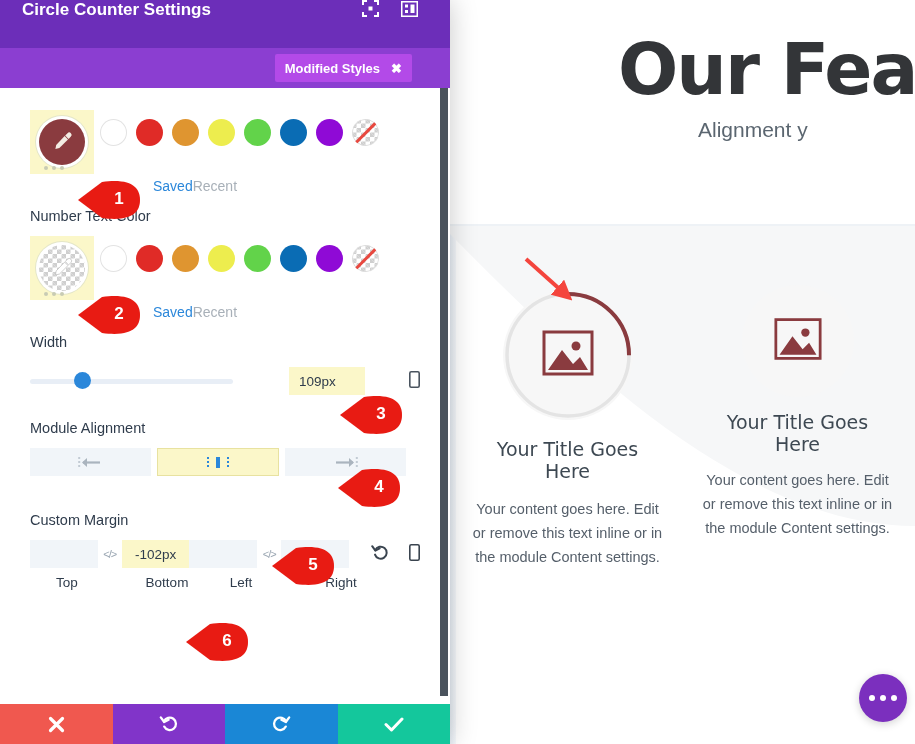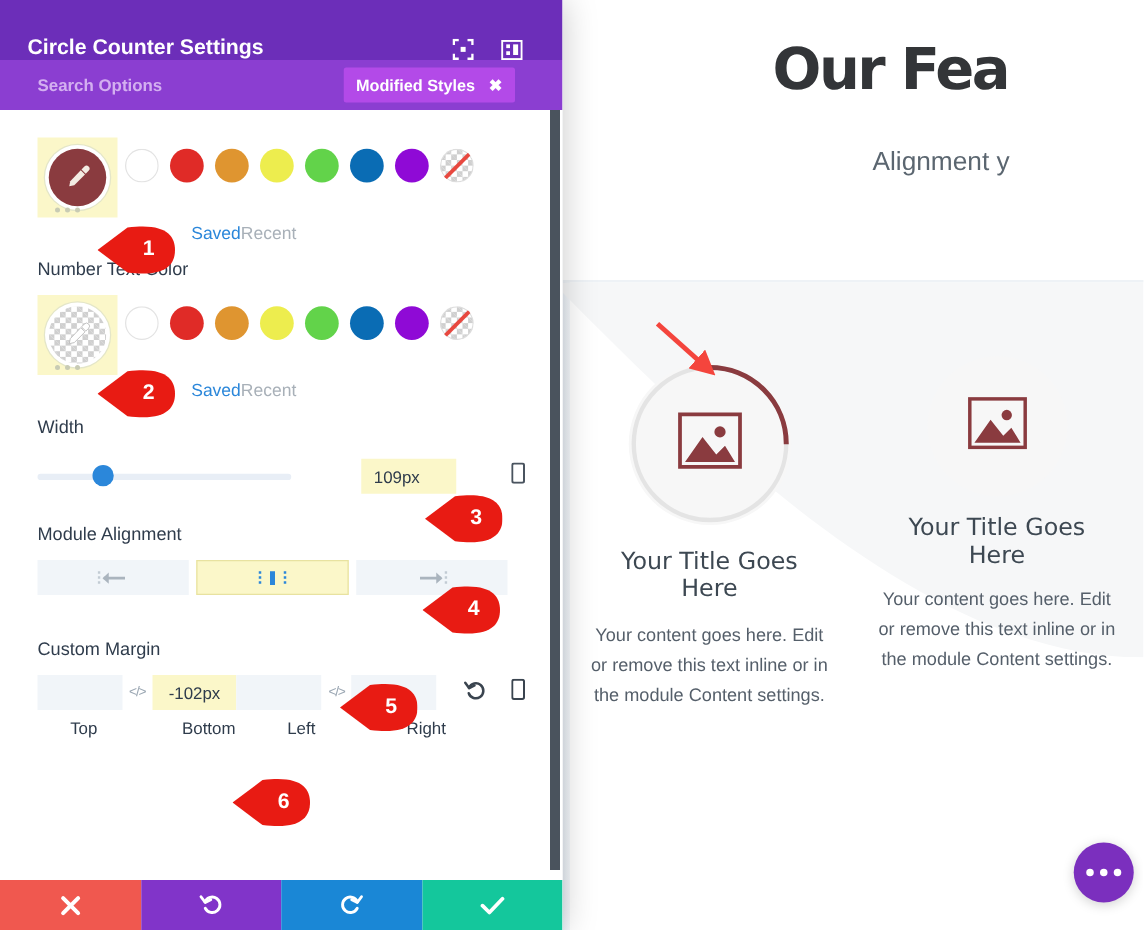--- a/index.html
+++ b/index.html
@@ -16,21 +16,21 @@
     width: 465px; height: 744px;
     background: #ffffff; overflow: hidden;
   }
   .preview-edge {
     position: absolute; left: 0; top: 0; width: 6px; height: 744px;
     background: linear-gradient(90deg,#e8eef5,#f6f9fc);
   }
   .hero { position: absolute; left: 0; top: 0; width: 465px; height: 225px; background:#fff; }
   .hero-title {
     position: absolute; left: 168px; top: 28px;
-    font-size: 46px; font-weight: 700; color: #333538;
+    font-size: 71px; font-weight: 700; color: #333538;
     letter-spacing: -2px; white-space: nowrap;
     font-family: "DejaVu Sans", sans-serif;
   }
   .hero-sub {
     position: absolute; left: 248px; top: 118px;
     font-size: 21px; color: #5b6670; white-space: nowrap;
   }
   .hero-rule { position: absolute; left: 0; top: 224px; width: 465px; height: 2px; background:#eef2f6; }
 
   .swoosh {
@@ -73,21 +73,21 @@
   .fab i { width:6px; height:6px; border-radius:50%; background:#fff; display:block; }
 
   
   .modal {
     position: absolute; left: 0; top: 0; width: 450px; height: 744px;
     background: #fff; box-shadow: 0 0 26px rgba(0,0,0,.22);
     display: flex; flex-direction: column; overflow: hidden;
   }
   .modal-header {
     height: 48px; background: #6c2eb9; flex: 0 0 48px;
-    display:flex; align-items:flex-end; padding: 0 16px 0 22px;
+    display:flex; align-items:flex-start; padding: 0 16px 0 22px;
   }
   .modal-title { font-size: 17px; font-weight: 700; color:#fff; flex:1; }
   .hdr-icons { display:flex; gap: 22px; align-items:center; padding-right: 16px; }
   .hdr-icon { cursor:pointer; line-height:0; }
 
   .search-bar {
     height: 40px; flex: 0 0 40px; background: #8b3ed1;
     display:flex; align-items:center; padding-left: 30px; position: relative;
   }
   .search-input {
@@ -291,21 +291,20 @@
             <rect x="0.5" y="0.5" width="16" height="15" fill="none" stroke="#fff" stroke-width="2"></rect>
             <rect x="4" y="3.5" width="3" height="3" fill="#fff"></rect>
             <rect x="4" y="9" width="3" height="3" fill="#fff"></rect>
             <rect x="9.5" y="3.5" width="4" height="8.5" fill="#fff"></rect>
           </svg>
         </span>
       </div>
     </div>
 
     <div class="search-bar">
-      <input class="search-input" type="text" placeholder="Search Options" style="">
       <div class="mod-styles">
         <span>Modified Styles</span>
         <span class="mod-x">✖</span>
       </div>
     </div>
 
     <div class="modal-body">
       <div class="scroll-track"></div>
 
       <div class="field">

